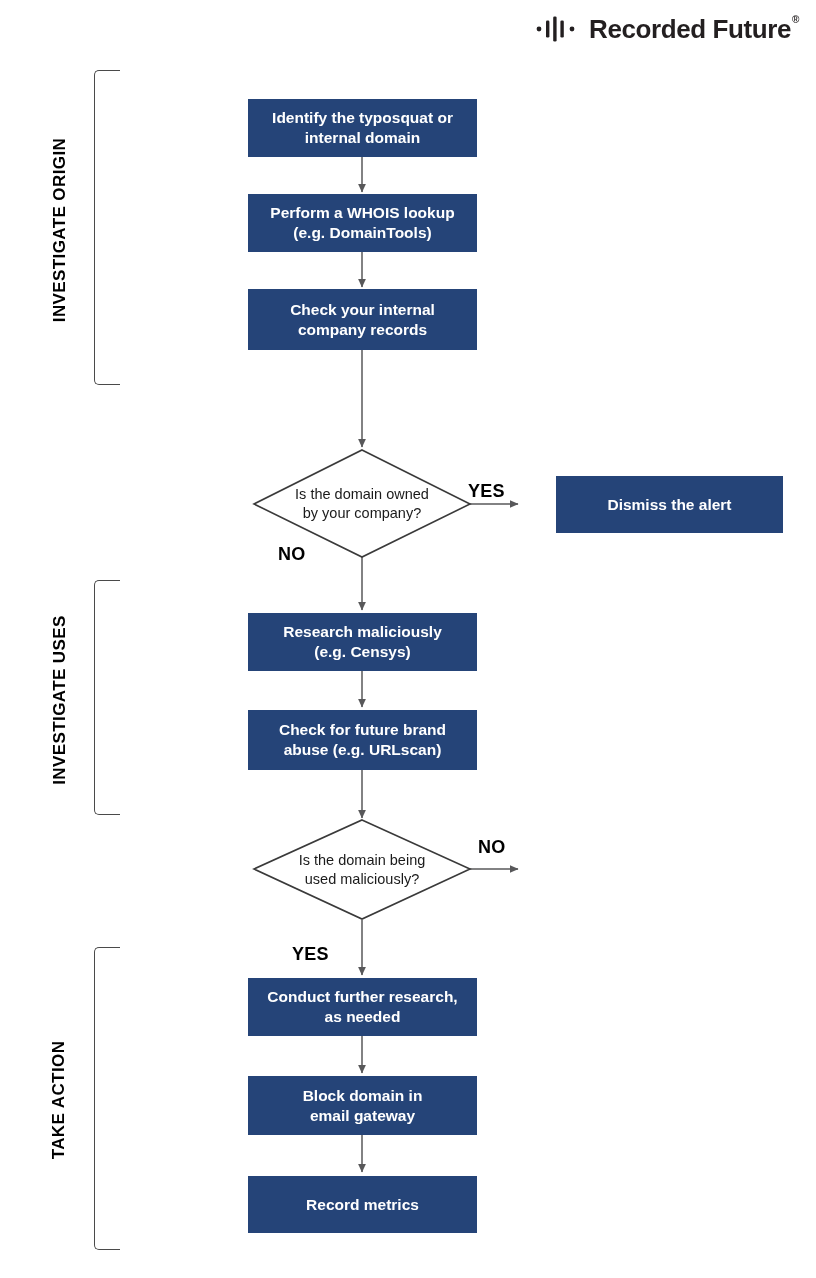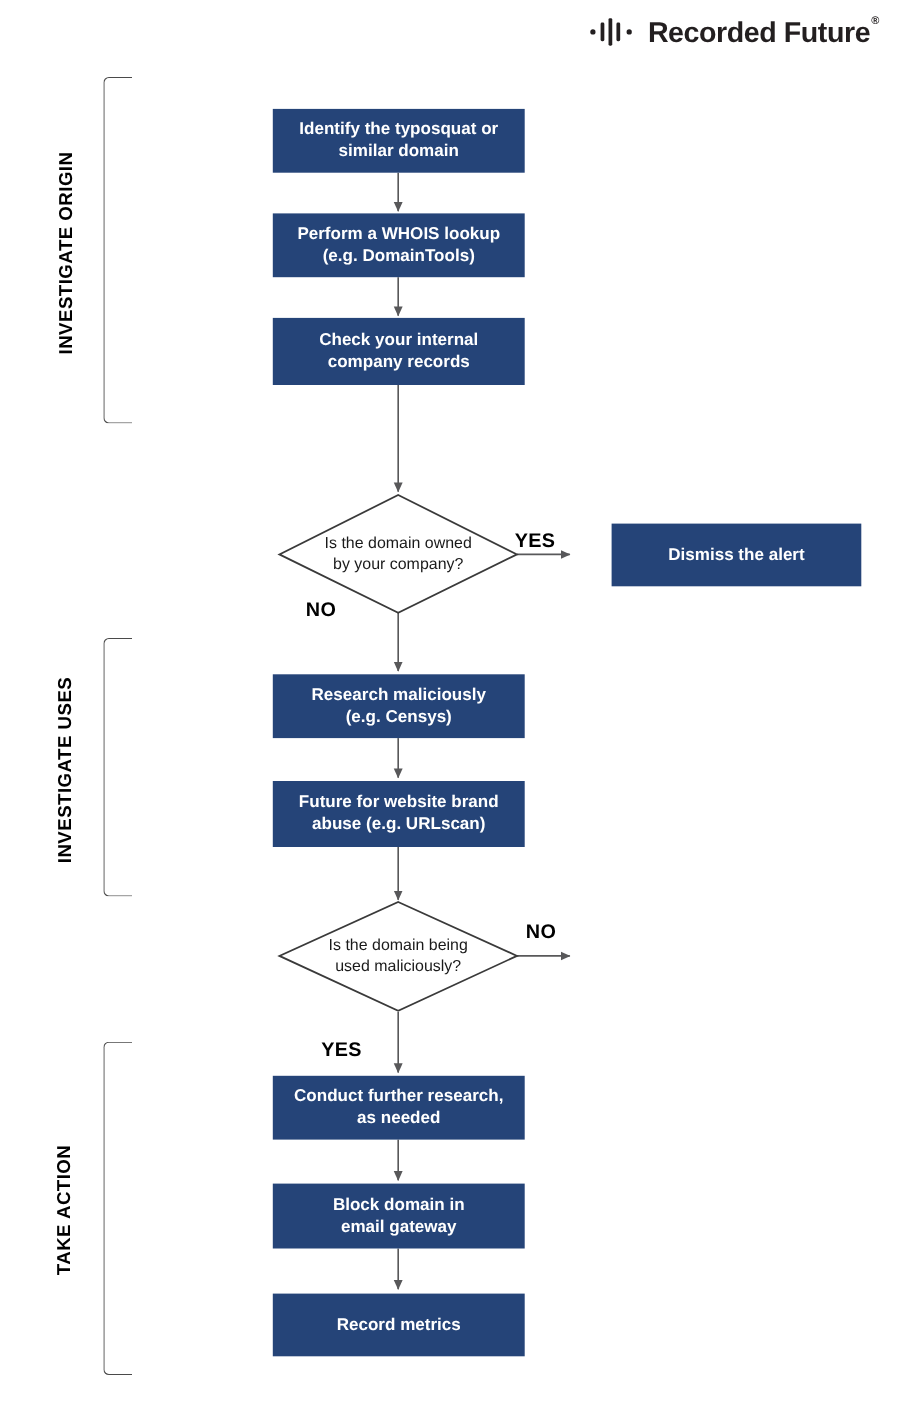--- a/index.html
+++ b/index.html
@@ -185,21 +185,21 @@
 
     <polygon points="362,820 470,869 362,919 254,869" fill="#ffffff" stroke="#3a3a3a" stroke-width="1.6"></polygon>
   </svg>
 
   <div class="section-bracket" style="left:94px; top:70px; width:26px; height:315px;"></div>
   <div class="section-label" style="left:-60px; top:220px; width:240px;">INVESTIGATE ORIGIN</div>
 
   <div class="proc-box" style="left:248px; top:99px; width:229px; height:58px;">
     <span>
       <span>Identify the typosquat or</span><br>
-      <span>similar domain</span>
+      <span>internal domain</span>
     </span>
   </div>
 
   <div class="proc-box" style="left:248px; top:194px; width:229px; height:58px;">
     <span>
       <span>Perform a WHOIS lookup</span><br>
       <span>(e.g. DomainTools)</span>
     </span>
   </div>
 
@@ -231,21 +231,21 @@
 
   <div class="proc-box" style="left:248px; top:613px; width:229px; height:58px;">
     <span>
       <span>Research maliciously</span><br>
       <span>(e.g. Censys)</span>
     </span>
   </div>
 
   <div class="proc-box" style="left:248px; top:710px; width:229px; height:60px;">
     <span>
-      <span>Future for website brand</span><br>
+      <span>Check for future brand</span><br>
       <span>abuse (e.g. URLscan)</span>
     </span>
   </div>
 
   <div class="diamond-wrap" style="left:254px; top:820px; width:216px; height:99px;">
     <div class="diamond-label">
       <span>
         <span>Is the domain being</span><br>
         <span>used maliciously?</span>
       </span>

